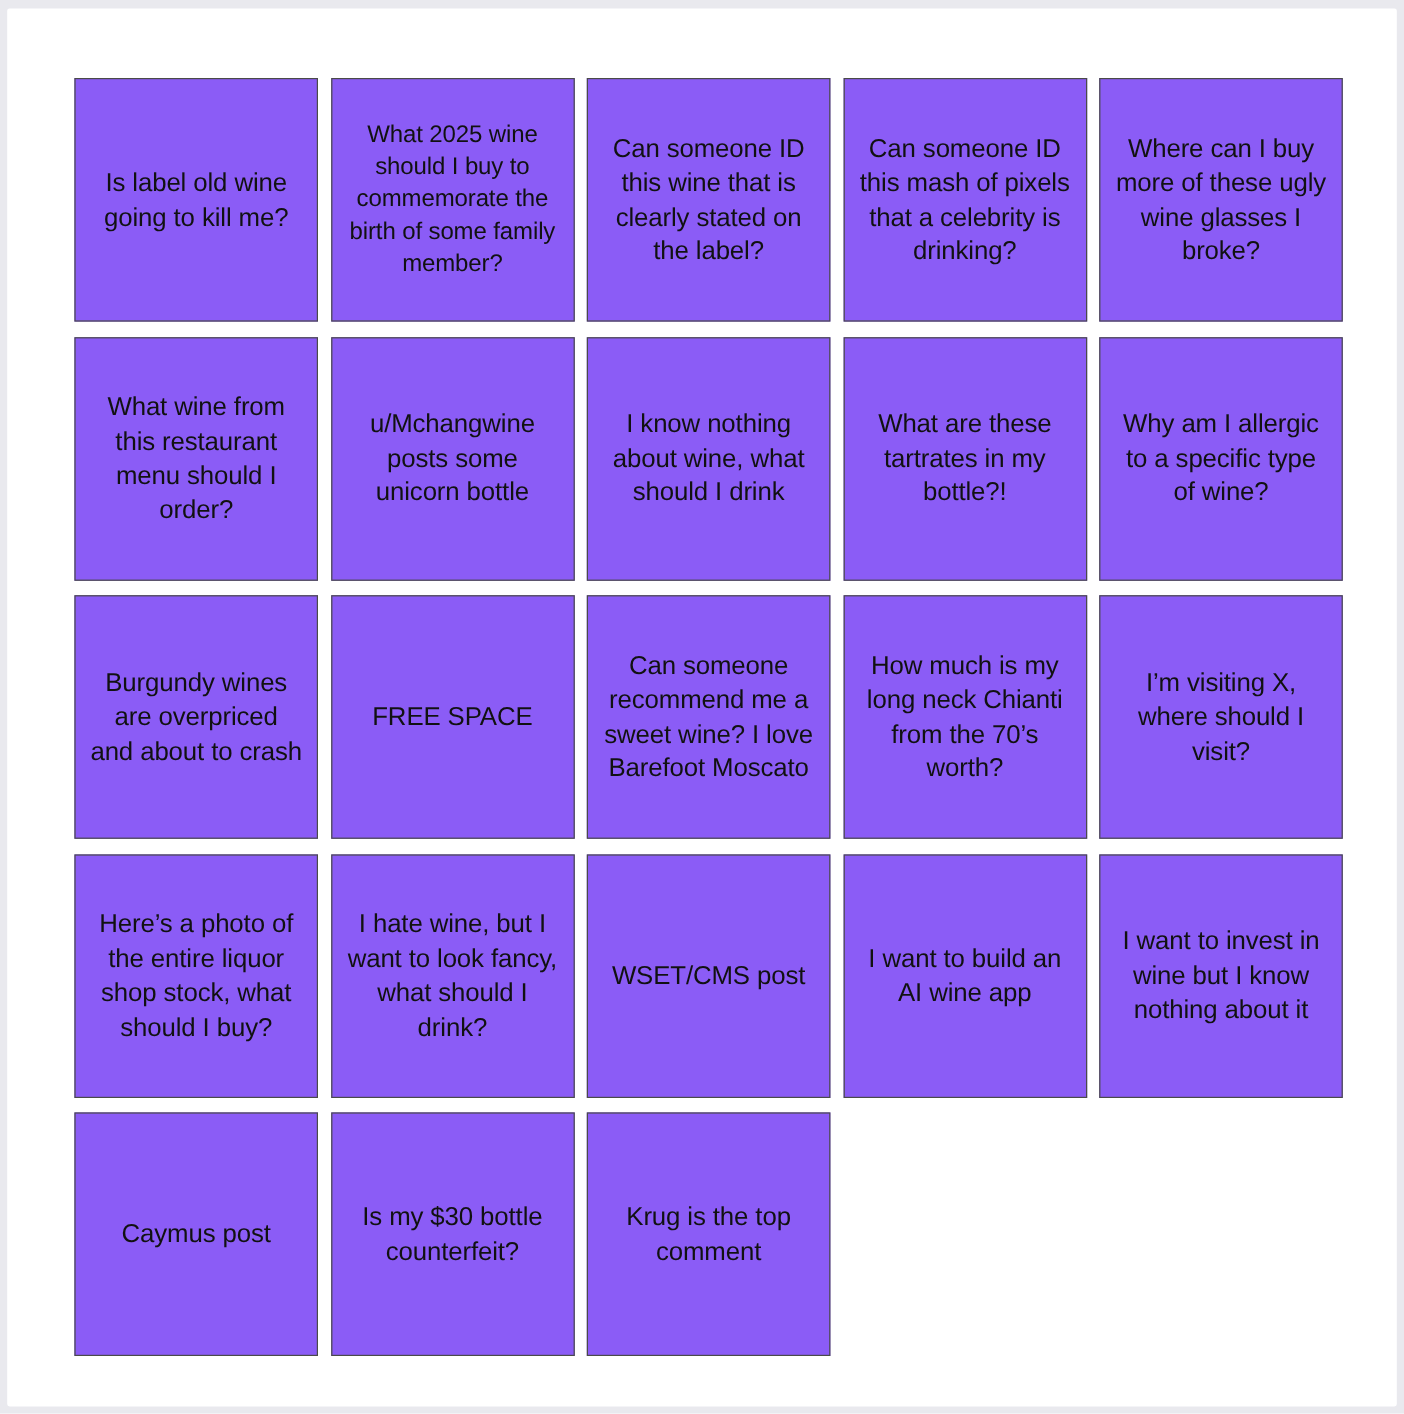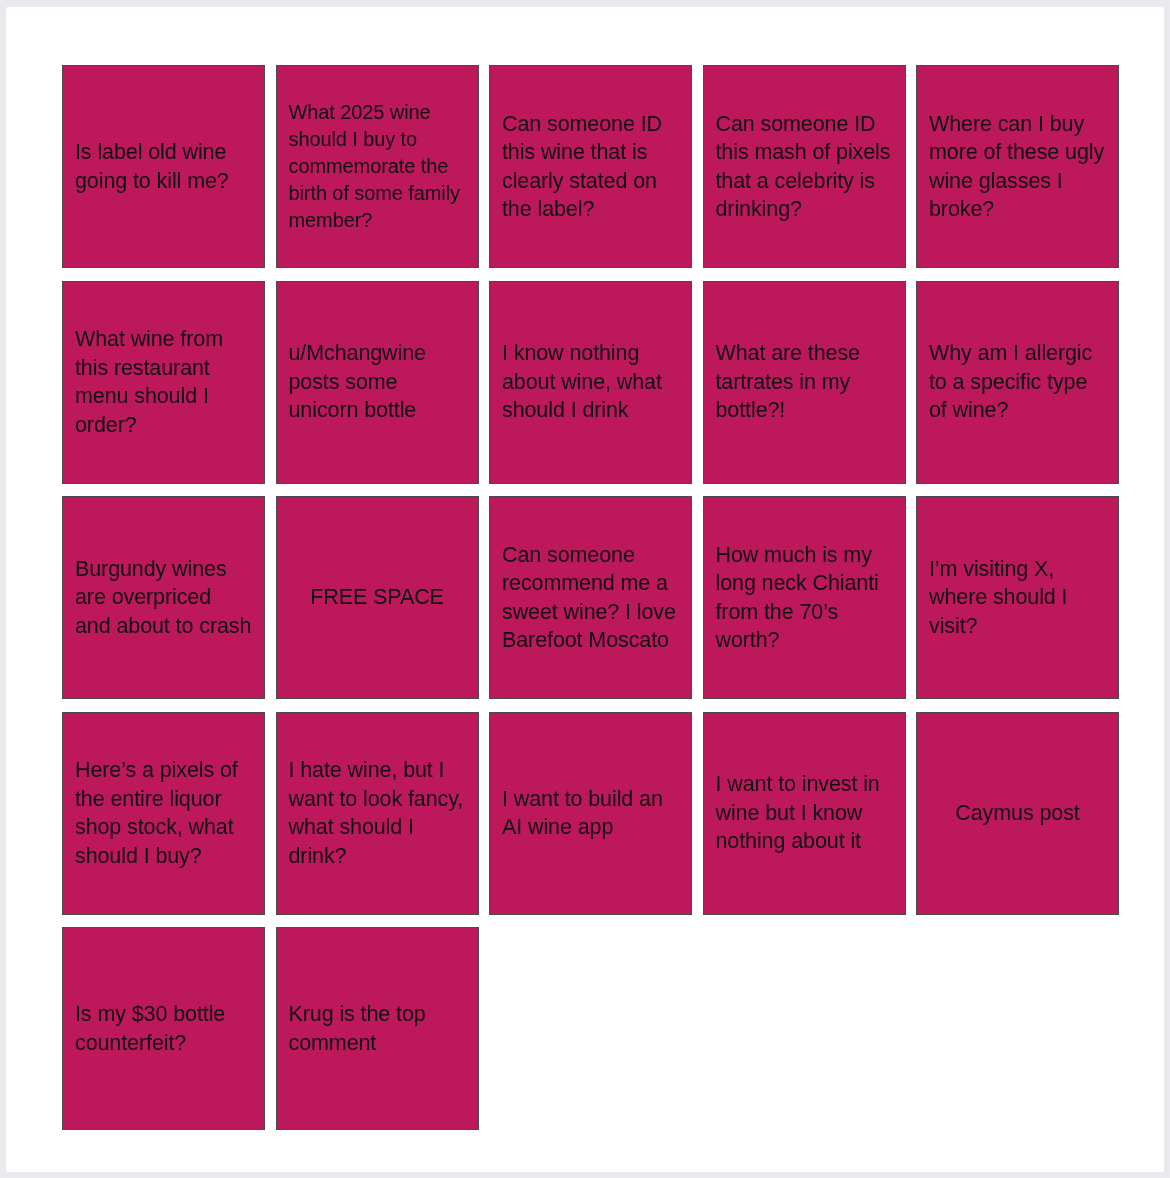--- a/index.html
+++ b/index.html
@@ -29,25 +29,25 @@
       top: 58px;
       display: grid;
       grid-template-columns: repeat(5, 203px);
       grid-template-rows: repeat(5, 203px);
       column-gap: 10.5px;
       row-gap: 12.5px;
     }
     .cell {
       box-sizing: border-box;
       border: 1.6px solid #4a4a4a;
-      background: #be185d;
+      background: #8b5cf6;
       display: flex;
       align-items: center;
       justify-content: center;
-      text-align: left;
+      text-align: center;
       padding: 0 12px;
       cursor: pointer;
     }
     .cell-text {
       color: #111111;
       font-size: 21.5px;
       line-height: 28.5px;
       font-weight: 400;
       letter-spacing: -0.1px;
     }
@@ -104,24 +104,27 @@
       <span class="cell-text">Can someone recommend me a sweet wine? I love Barefoot Moscato</span>
     </div>
     <div class="cell">
       <span class="cell-text">How much is my long neck Chianti from the 70’s worth?</span>
     </div>
 
     <div class="cell">
       <span class="cell-text">I’m visiting X, where should I visit?</span>
     </div>
     <div class="cell">
-      <span class="cell-text">Here’s a pixels of the entire liquor shop stock, what should I buy?</span>
+      <span class="cell-text">Here’s a photo of the entire liquor shop stock, what should I buy?</span>
     </div>
     <div class="cell">
       <span class="cell-text">I hate wine, but I want to look fancy, what should I drink?</span>
+    </div>
+    <div class="cell">
+      <span class="cell-text">WSET/CMS post</span>
     </div>
     <div class="cell">
       <span class="cell-text">I want to build an AI wine app</span>
     </div>
 
     <div class="cell">
       <span class="cell-text">I want to invest in wine but I know nothing about it</span>
     </div>
     <div class="cell">
       <span class="cell-text">Caymus post</span>

